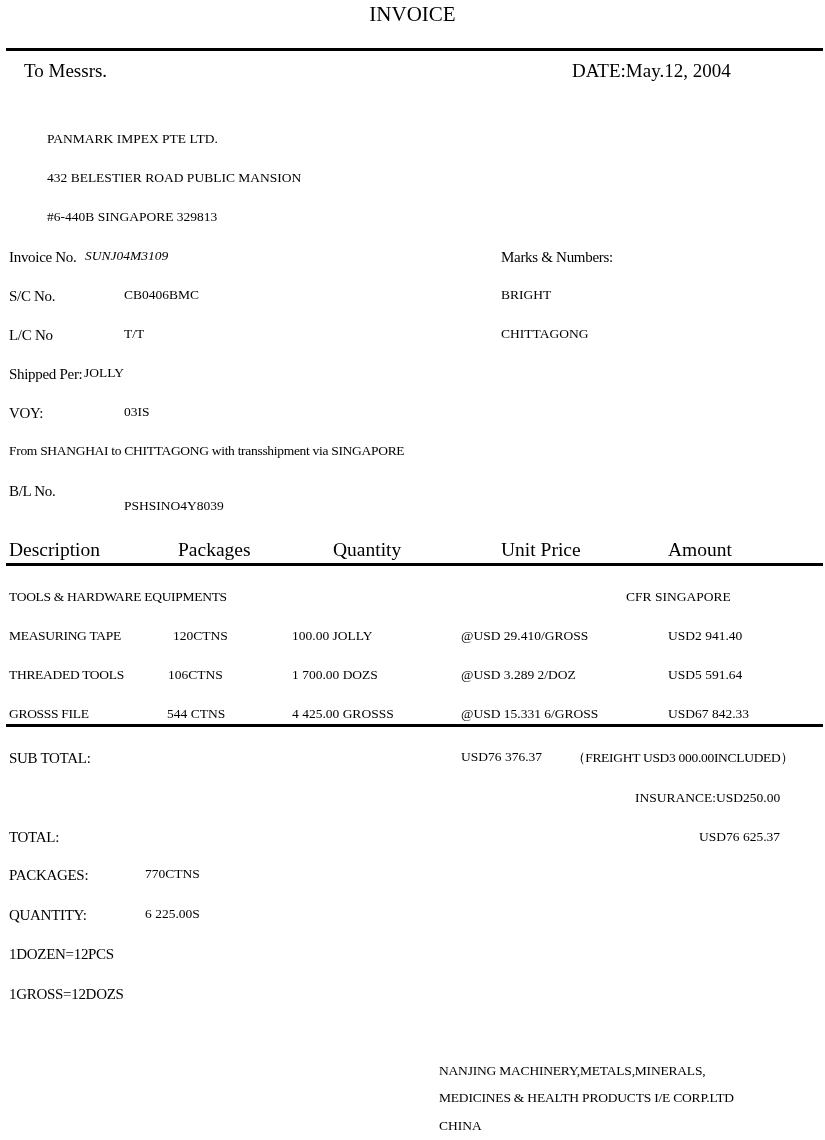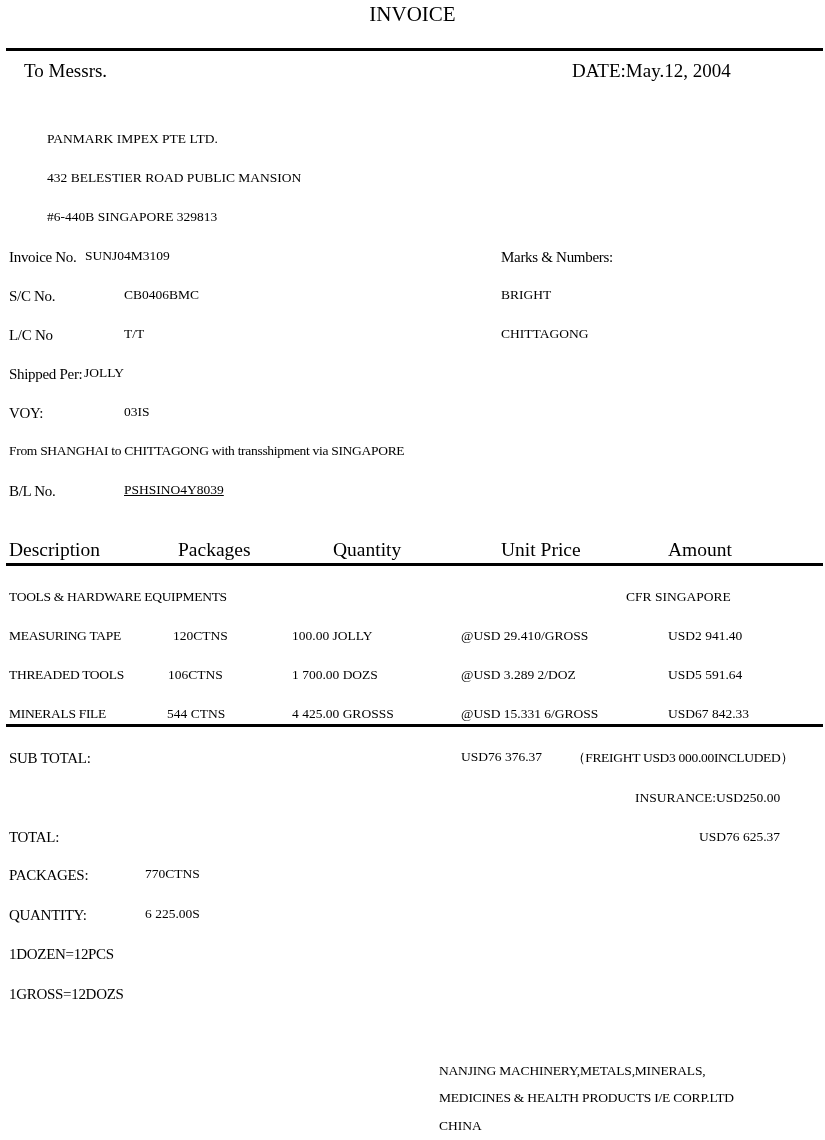--- a/index.html
+++ b/index.html
@@ -22,38 +22,38 @@
 <div class="abs title" style="top:2px;">INVOICE</div>
 <div class="rule" style="top:48px;height:3px;"></div>
 <div class="abs big" style="left:9px;top:60px;">To Messrs.</div>
 <div class="abs big" style="left:557px;top:60px;">DATE:May.12, 2004</div>
 
 <div class="abs sm" style="left:47px;top:131px;">PANMARK IMPEX PTE LTD.</div>
 <div class="abs sm" style="left:47px;top:170px;">432 BELESTIER ROAD PUBLIC MANSION</div>
 <div class="abs sm" style="left:47px;top:209px;">#6-440B SINGAPORE 329813</div>
 
 <div class="abs lbl" style="left:9px;top:249px;">Invoice No.</div>
-<div class="abs sm" style="left:85px;top:248px;">SUNJ04M3109</div>
+<div class="abs sm" style="left:85px;top:248px;font-style:italic;">SUNJ04M3109</div>
 
 <div class="abs lbl" style="left:9px;top:288px;">S/C No.</div>
 <div class="abs sm" style="left:124px;top:287px;">CB0406BMC</div>
 
 <div class="abs lbl" style="left:9px;top:327px;">L/C No</div>
 <div class="abs sm" style="left:124px;top:326px;">T/T</div>
 
 <div class="abs lbl" style="left:9px;top:366px;">Shipped Per:</div>
 <div class="abs sm" style="left:84px;top:365px;">JOLLY</div>
 
 <div class="abs lbl" style="left:9px;top:405px;">VOY:</div>
 <div class="abs sm" style="left:124px;top:404px;">03IS</div>
 
 <div class="abs sm" style="left:9px;top:443px;letter-spacing:-0.3px;">From SHANGHAI to CHITTAGONG with transshipment via SINGAPORE</div>
 
 <div class="abs lbl" style="left:9px;top:483px;">B/L No.</div>
-<div class="abs sm" style="left:124px;top:482px;text-decoration:underline;">PSHSINO4Y8039</div>
+<div class="abs sm" style="left:124px;top:498px;">PSHSINO4Y8039</div>
 
 <div class="abs lbl" style="left:501px;top:249px;">Marks &amp; Numbers:</div>
 <div class="abs sm" style="left:501px;top:287px;">BRIGHT</div>
 <div class="abs sm" style="left:501px;top:326px;">CHITTAGONG</div>
 
 <div class="abs hdr" style="left:9px;top:539px;">Description</div>
 <div class="abs hdr" style="left:166px;top:539px;margin-left:12px;">Packages</div>
 <div class="abs hdr" style="left:333px;top:539px;">Quantity</div>
 <div class="abs hdr" style="left:501px;top:539px;">Unit Price</div>
 <div class="abs hdr" style="left:668px;top:539px;">Amount</div>
@@ -70,21 +70,21 @@
   <div class="abs sm" style="left:668px;top:628px;">USD2 941.40</div>
 </div>
 <div>
   <div class="abs sm" style="left:9px;top:667px;letter-spacing:-0.3px;">THREADED TOOLS</div>
   <div class="abs sm" style="left:168px;top:667px;">106CTNS</div>
   <div class="abs sm" style="left:292px;top:667px;">1 700.00 DOZS</div>
   <div class="abs sm" style="left:461px;top:667px;">@USD 3.289 2/DOZ</div>
   <div class="abs sm" style="left:668px;top:667px;">USD5 591.64</div>
 </div>
 <div>
-  <div class="abs sm" style="left:9px;top:706px;letter-spacing:-0.3px;">MINERALS FILE</div>
+  <div class="abs sm" style="left:9px;top:706px;letter-spacing:-0.3px;">GROSSS FILE</div>
   <div class="abs sm" style="left:167px;top:706px;">544 CTNS</div>
   <div class="abs sm" style="left:292px;top:706px;">4 425.00 GROSSS</div>
   <div class="abs sm" style="left:461px;top:706px;">@USD 15.331 6/GROSS</div>
   <div class="abs sm" style="left:668px;top:706px;">USD67 842.33</div>
 </div>
 <div class="rule" style="top:724px;height:3px;"></div>
 
 <div class="abs lbl" style="left:9px;top:750px;">SUB TOTAL:</div>
 <div class="abs sm" style="left:461px;top:749px;">USD76 376.37</div>
 <div class="abs sm" style="left:572px;top:749px;letter-spacing:-0.3px;">（FREIGHT USD3 000.00INCLUDED）</div>

